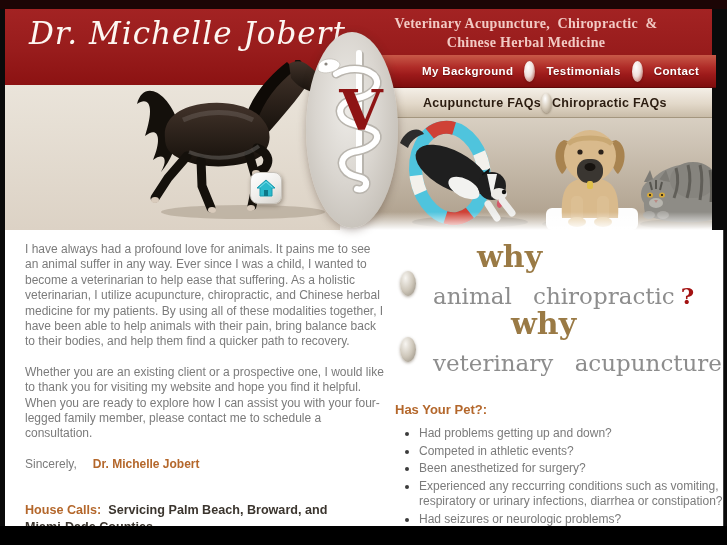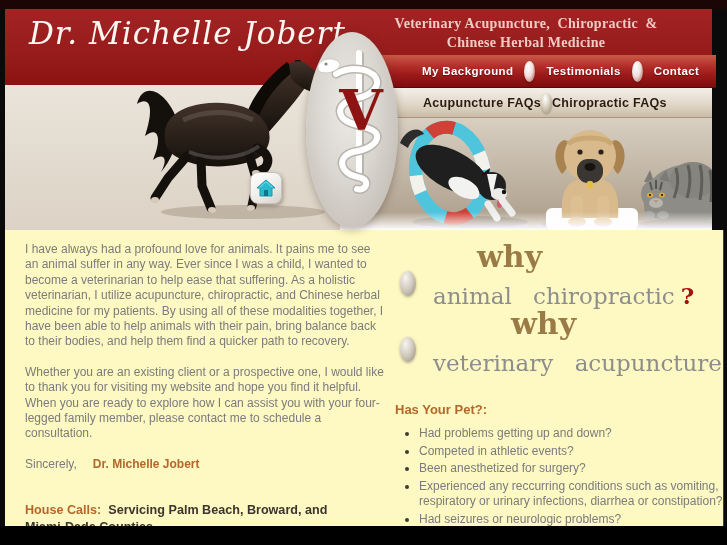--- a/index.html
+++ b/index.html
@@ -46,21 +46,21 @@
 
   .emblem{left:306px;top:32px;width:92px;height:196px;border-radius:50%;z-index:5;
           background:radial-gradient(ellipse at 45% 38%,#edebe7 0%,#d9d5cf 45%,#b8b2a9 100%);
           box-shadow:0 2px 8px rgba(60,40,30,.35);}
 
   .home-btn{left:250px;top:172px;width:32px;height:32px;border-radius:8px;z-index:6;cursor:pointer;
             background:linear-gradient(145deg,#ffffff 0%,#efedea 55%,#d5d1cb 100%);
             border:1px solid #c6c1b9;box-shadow:1px 2px 4px rgba(60,45,30,.4);
             display:flex;align-items:center;justify-content:center;box-sizing:border-box;}
 
-  .content{left:5px;top:230px;width:718px;height:315px;background:#fef9c3;
+  .content{left:5px;top:230px;width:718px;height:315px;background:#ffffff;
            border-right:1px solid #3f3f3f;box-sizing:content-box;z-index:4;}
 
   .intro{position:absolute;left:20px;top:12px;width:360px;color:#7b7b7b;
          font-size:12px;line-height:15.4px;}
   .intro p{margin:0 0 15px 0;}
   .sig{margin-top:15px;}
   .sig .name{color:#b4672b;font-weight:bold;margin-left:16px;}
 
   .house-calls{position:absolute;left:20px;top:272px;width:340px;
                font-size:12.6px;line-height:16.5px;font-weight:bold;}

